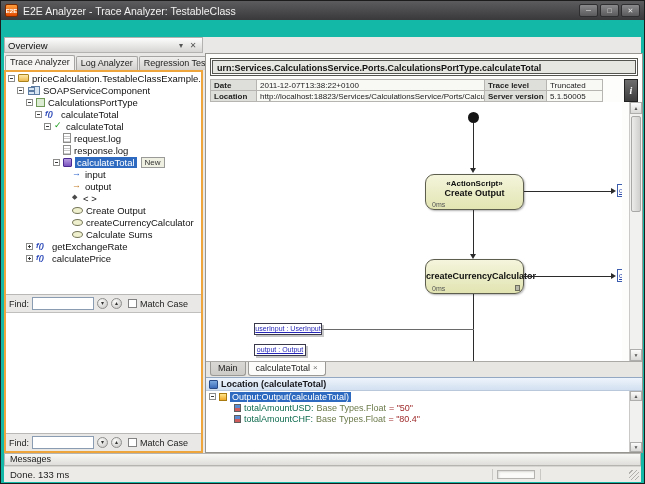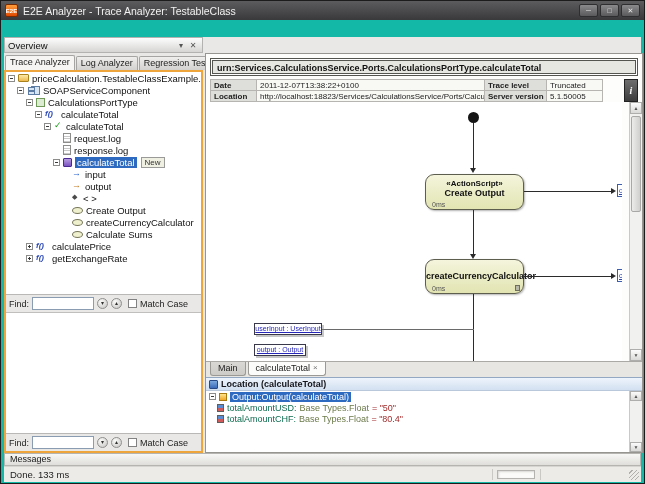--- a/index.html
+++ b/index.html
@@ -117,21 +117,21 @@
   .closex { font-size:8px; color:#777; line-height:8px; }
 
   
   .watches { position:absolute; left:0; right:0; top:323px; bottom:0; background:#fff; }
   .whead { height:14px; background:linear-gradient(#eef4fc,#d2e0f0); border-top:1px solid #93a8c2; border-bottom:1px solid #b9c8da; display:flex; align-items:center; padding-left:3px; gap:3px; }
   .wicon { width:9px; height:9px; background:linear-gradient(#7aa8e0,#3a6ab8); border:1px solid #274a86; border-radius:1px; }
   .wtitle { font-size:9px; font-weight:bold; color:#15151a; }
   .wbody { position:absolute; left:0; top:14px; right:13px; bottom:0; overflow:hidden; }
   .wrow { height:11px; display:flex; align-items:center; font-size:9px; white-space:nowrap; }
   .wrow.root { padding-left:3px; }
-  .wrow.child { padding-left:11px;text-align:center; }
+  .wrow.child { padding-left:28px;text-align:center; }
   .wsel { background:#2e6bc0; color:#fff; padding:0 2px; }
   .wname { color:#0e6b4e; margin-right:3px; }
   .wtype { color:#6b7a4a; margin-right:3px; }
   .wval { color:#a02c2c; }
   .i-object { width:8px; height:8px; background:linear-gradient(#ffe58a,#f0a828); border:1px solid #a87a10; }
   .i-var { width:7px; height:8px; background:linear-gradient(180deg,#5b8bd0 50%,#cf5b5b 50%); border:1px solid #5e5e5e; }
   .wscroll { position:absolute; right:0; top:14px; bottom:0; width:13px; background:#f1f1ef; border-left:1px solid #cac9c7; }
   .wscroll .sarrow { height:10px; line-height:8px; }
 
   
@@ -244,26 +244,26 @@
             <span class="tlabel">createCurrencyCalculator</span>
           </div>
         <div class="trow lvl6">
             <span class="tw none"></span>
             <span class="ic i-action"></span>
             <span class="tlabel">Calculate Sums</span>
           </div>
         <div class="trow lvl2">
             <span class="tw plus"></span>
             <span class="ic i-func"></span>
-            <span class="tlabel">calculatePrice</span>
+            <span class="tlabel">getExchangeRate</span>
           </div>
         <div class="trow lvl2">
             <span class="tw plus"></span>
             <span class="ic i-func"></span>
-            <span class="tlabel">getExchangeRate</span>
+            <span class="tlabel">calculatePrice</span>
           </div>
       </div>
       <div class="findbar">
         <span class="flabel">Find:</span>
         <input class="findinput" value="" style="">
         <span class="roundbtn">▾</span>
         <span class="roundbtn">▴</span>
         <span class="cbox"></span>
         <span class="flabel">Match Case</span>
       </div>

